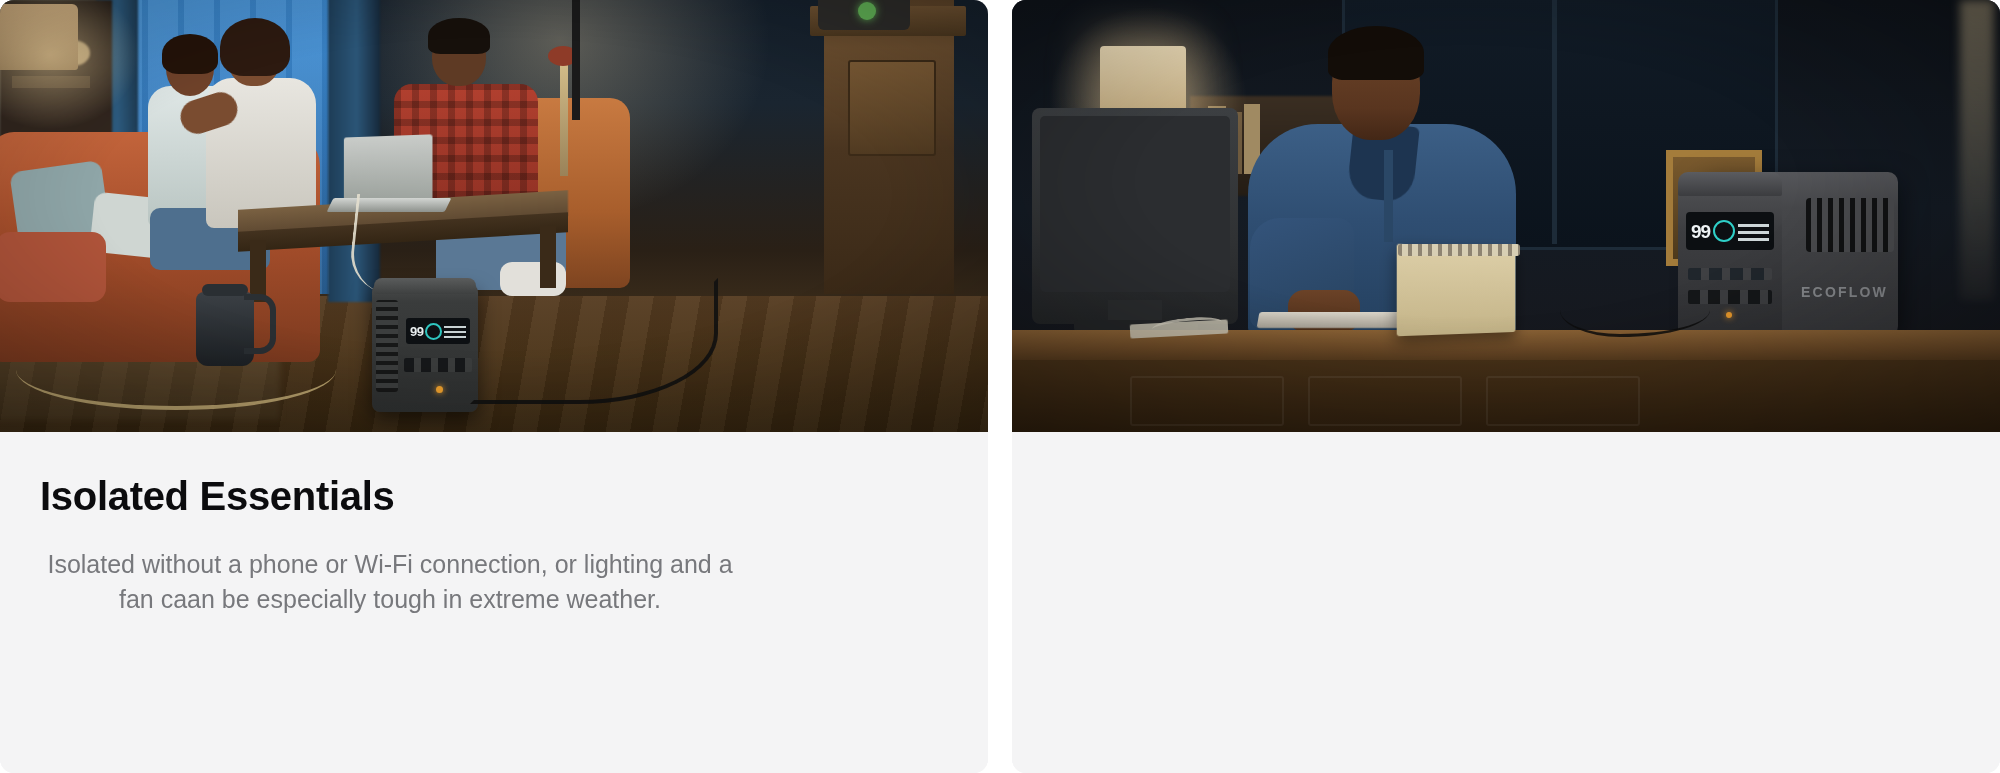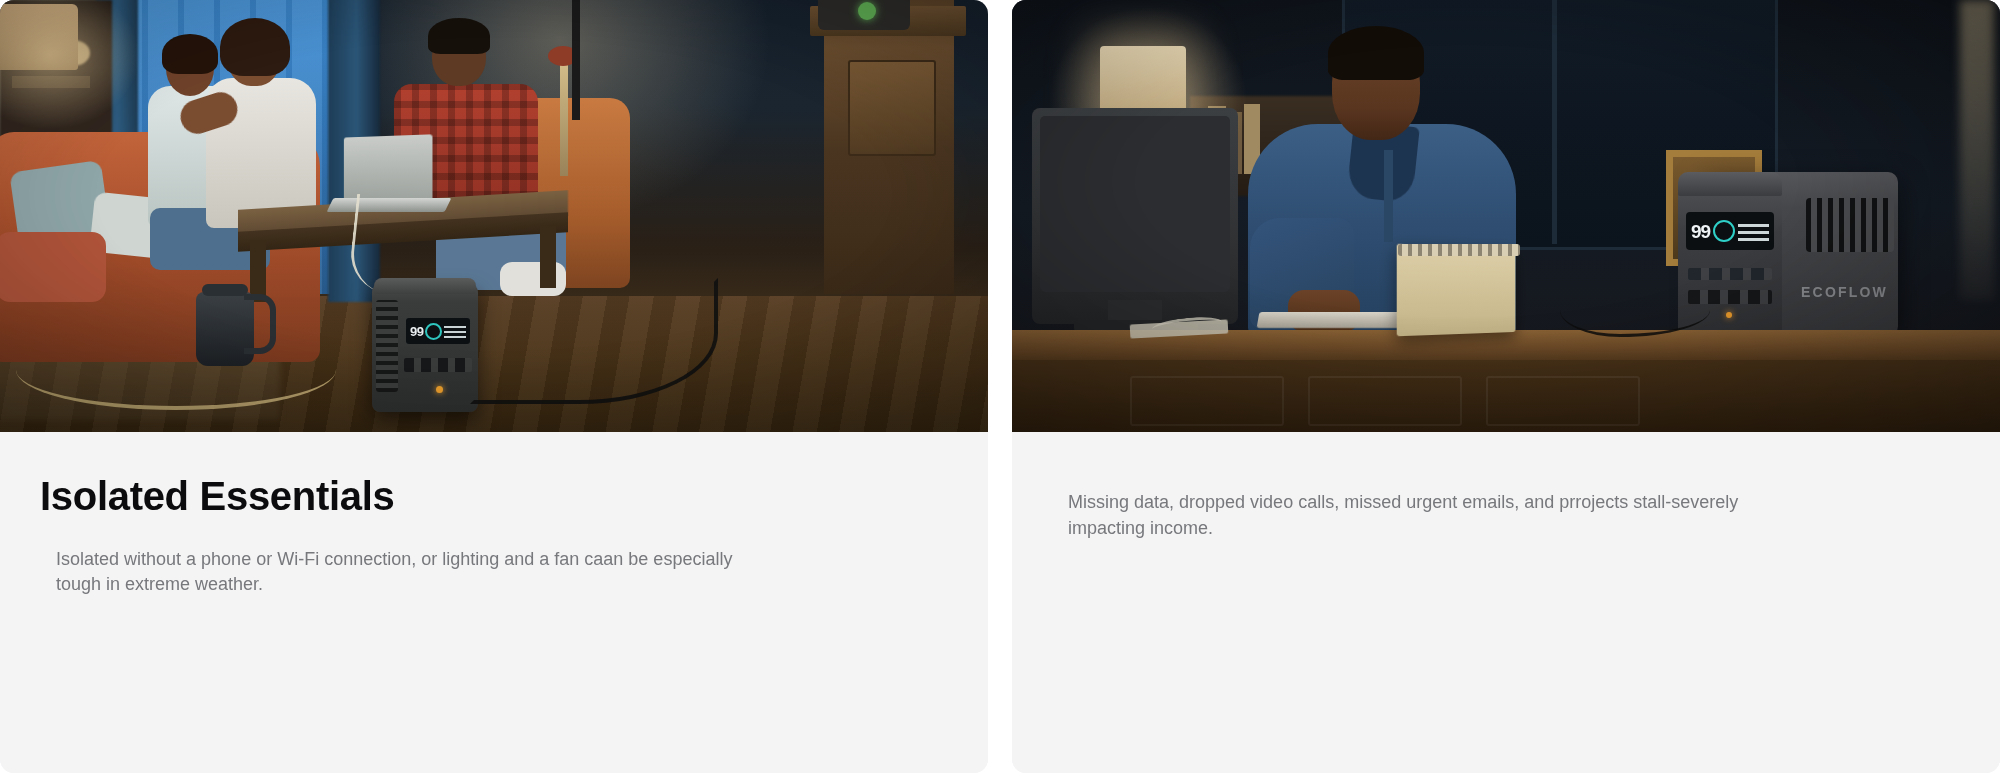--- a/index.html
+++ b/index.html
@@ -448,26 +448,27 @@
   .card-title {
     margin: 0 0 28px 0;
     font-size: 40px;
     line-height: 1.12;
     font-weight: bold;
     color: #0c0c0e;
     letter-spacing: -0.3px;
     font-family: "Liberation Sans", sans-serif;
   }
   .card-desc {
-    margin: 16px;
-    font-size: 18px;
+    margin: 0;
+    font-size: 25px;
     line-height: 1.42;
     color: #77787c;
     font-family: "Liberation Sans", sans-serif;
     max-width: 700px;
+    text-align: center;
   }
 </style>
 </head>
 <body>
 
 <div class="cards-row">
 
   <div class="card">
 
     <div class="photo">
@@ -590,17 +591,16 @@
         <div class="of-glasses"></div>
         <div class="of-keyboard"></div>
         <div class="of-notebook"></div>
         <div class="of-notebook-rings"></div>
         <div class="of-cable"></div>
         <div class="of-vignette"></div>
       </div>
     </div>
 
     <div class="card-body">
-      <p class="card-desc">Missing data, dropped video calls, missed urgent emails, and prrojects stall-severely impacting income.</p>
     </div>
   </div>
 
 </div>
 
 </body></html>

